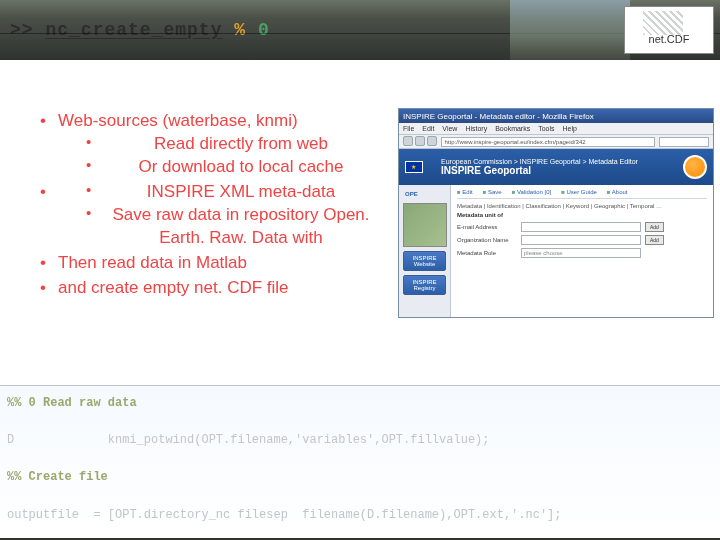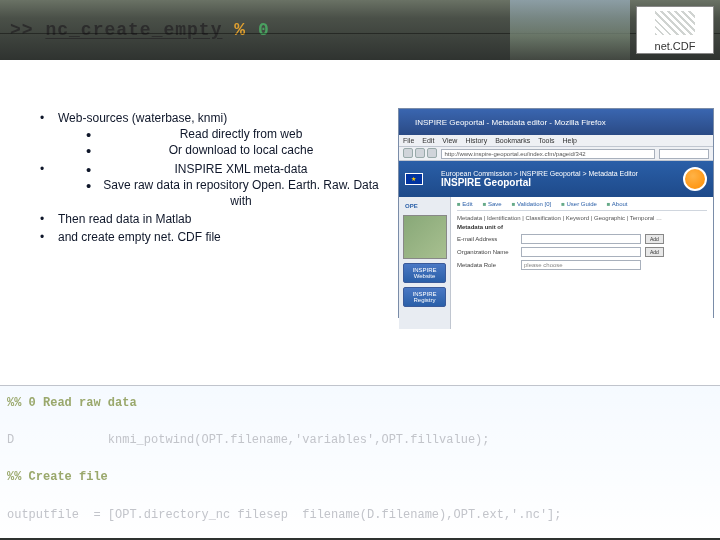--- a/index.html
+++ b/index.html
@@ -36,29 +36,29 @@
     top: 0;
     width: 120px;
     height: 60px;
     background: linear-gradient(to bottom, #9ab0c0 0%, #7a8a78 60%, #4a5048 100%);
     opacity: 0.7;
   }
   .logo-box {
     position: absolute;
     right: 6px;
     top: 6px;
-    width: 78px;
+    width: 90px;
     height: 48px;
     background: #fff;
     border: 1px solid #888;
     font-size: 11px;
     display: flex;
     align-items: flex-end;
     justify-content: center;
-    padding-bottom: 1px;
+    padding-bottom: 8px;
     color: #333;
   }
   .logo-box::before {
     content: "";
     position: absolute;
     top: 4px;
     left: 18px;
     width: 40px;
     height: 24px;
     background: repeating-linear-gradient(45deg, #b0b6b2 0 2px, transparent 2px 5px);
@@ -72,22 +72,22 @@
     height: 1px;
     background: rgba(0,0,0,0.4);
   }
 
   .content {
     position: relative;
     padding: 50px 10px 0 40px;
   }
   ul.main {
     list-style: none;
-    font-size: 12px;
-    color: #0f172a;
+    font-size: 17px;
+    color: #ef4444;
     width: 340px;
   }
   ul.main > li {
     position: relative;
     padding-left: 18px;
     margin-bottom: 2px;
     line-height: 1.35;
   }
   ul.main > li::before {
     content: "•";
@@ -118,24 +118,24 @@
     right: 6px;
     top: 108px;
     width: 316px;
     height: 210px;
     border: 1px solid #7a8ca8;
     background: #f2f4f7;
     font-size: 8px;
     color: #333;
   }
   .browser-title {
-    height: 26px;
+    height: 14px;
     background: linear-gradient(to bottom, #3a66b0, #2a4a85);
     color: #fff;
-    padding: 1px 16px;
+    padding: 1px 4px;
     font-size: 8px;
     display: flex;
     align-items: center;
   }
   .browser-menu {
     height: 12px;
     background: #eef0f4;
     border-bottom: 1px solid #c0c6d0;
     padding: 0 4px;
     display: flex;

